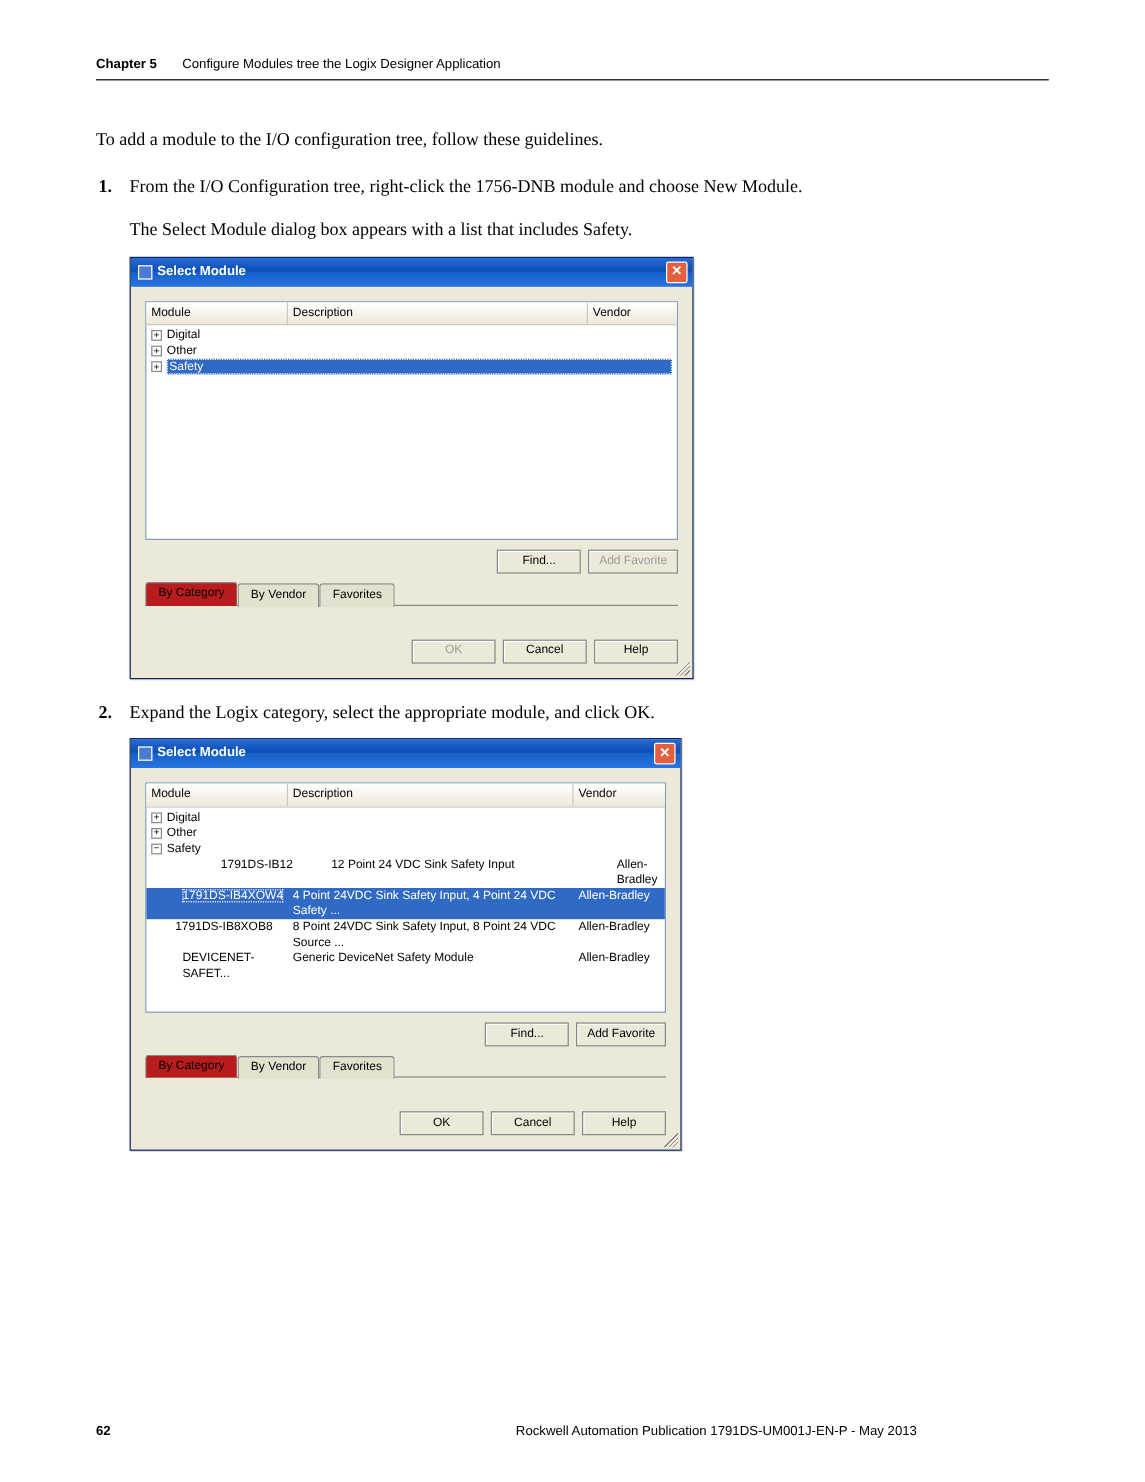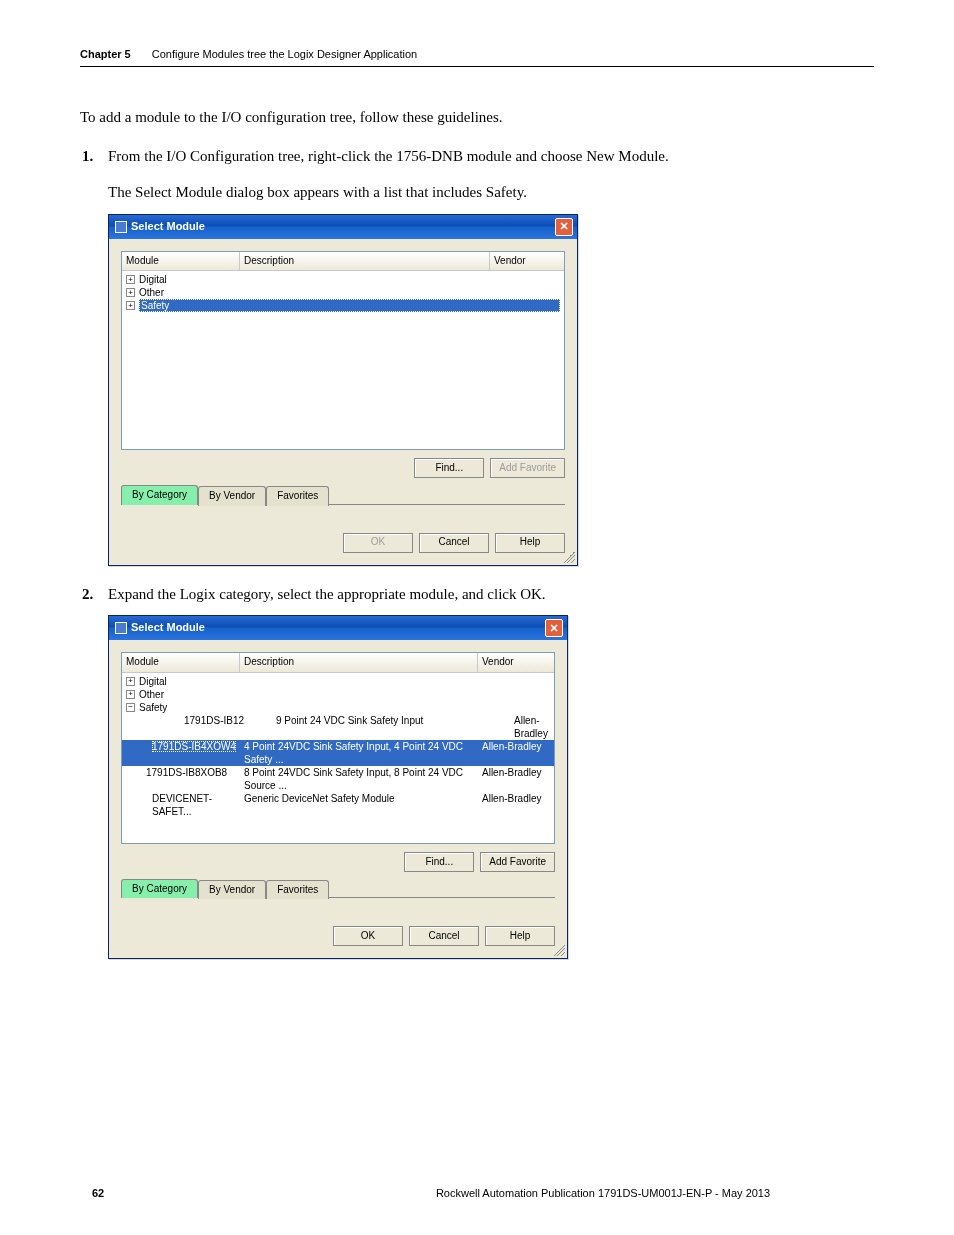--- a/index.html
+++ b/index.html
@@ -113,36 +113,36 @@
   .tab {
     border: 1px solid #888;
     border-bottom: none;
     padding: 2px 10px;
     font-size: 10px;
     background: #ece9d8;
     border-radius: 3px 3px 0 0;
     position: relative;
     top: 1px;
   }
-  .tab.active { background: #86efac; z-index: 2; }
+  .tab.active { background: #b91c1c; z-index: 2; }
   .tab.inactive { background: #e4e1cf; top: 2px; }
   .tab-strip-line { border-top: 1px solid #888; margin-top: 0; }
   .dlg-buttons { display: flex; justify-content: flex-end; gap: 6px; margin-top: 28px; }
   .resize {
     position: absolute; right: 2px; bottom: 2px;
     width: 12px; height: 12px;
     background:
       linear-gradient(135deg, transparent 50%, #888 50%, #888 55%, transparent 55%,
                       transparent 65%, #888 65%, #888 70%, transparent 70%,
                       transparent 80%, #888 80%, #888 85%, transparent 85%);
   }
   .footer {
     position: absolute;
     bottom: 36px;
-    left: 92px; right: 80px;
+    left: 80px; right: 80px;
     display: flex;
     font-family: Arial, Helvetica, sans-serif;
     font-size: 11px;
   }
   .footer .pnum { font-weight: bold; width: 240px; }
   .footer .pub { flex: 1; text-align: center; }
 </style>
 </head>
 <body>
 
@@ -240,21 +240,21 @@
                   <div class="tree-row">
                     <span class="exp">+</span>
                     <span>Other</span>
                   </div>
                   <div class="tree-row">
                     <span class="exp">−</span>
                     <span>Safety</span>
                   </div>
                   <div class="row-grid" style="line-height: 13px;">
                     <div class="cell" style="width: 118px; padding-left: 30px; margin-left: 32px;"><span>1791DS-IB12</span></div>
-                    <div class="cell" style="width: 238px;">9 Point 24 VDC Sink Safety Input</div>
+                    <div class="cell" style="width: 238px;">12 Point 24 VDC Sink Safety Input</div>
                     <div class="cell" style="flex: 1 1 0%;">Allen-Bradley</div>
                   </div>
                   <div class="row-grid sel" style="line-height: 13px;">
                     <div class="cell" style="width: 118px; padding-left: 30px;"><span class="sel-dotted">1791DS-IB4XOW4</span></div>
                     <div class="cell" style="width: 238px;">4 Point 24VDC Sink Safety Input, 4 Point 24 VDC Safety ...</div>
                     <div class="cell" style="flex: 1 1 0%;">Allen-Bradley</div>
                   </div>
                   <div class="row-grid" style="line-height: 13px;">
                     <div class="cell" style="width: 118px; padding-left: 24px;"><span>1791DS-IB8XOB8</span></div>
                     <div class="cell" style="width: 238px;">8 Point 24VDC Sink Safety Input, 8 Point 24 VDC Source ...</div>

